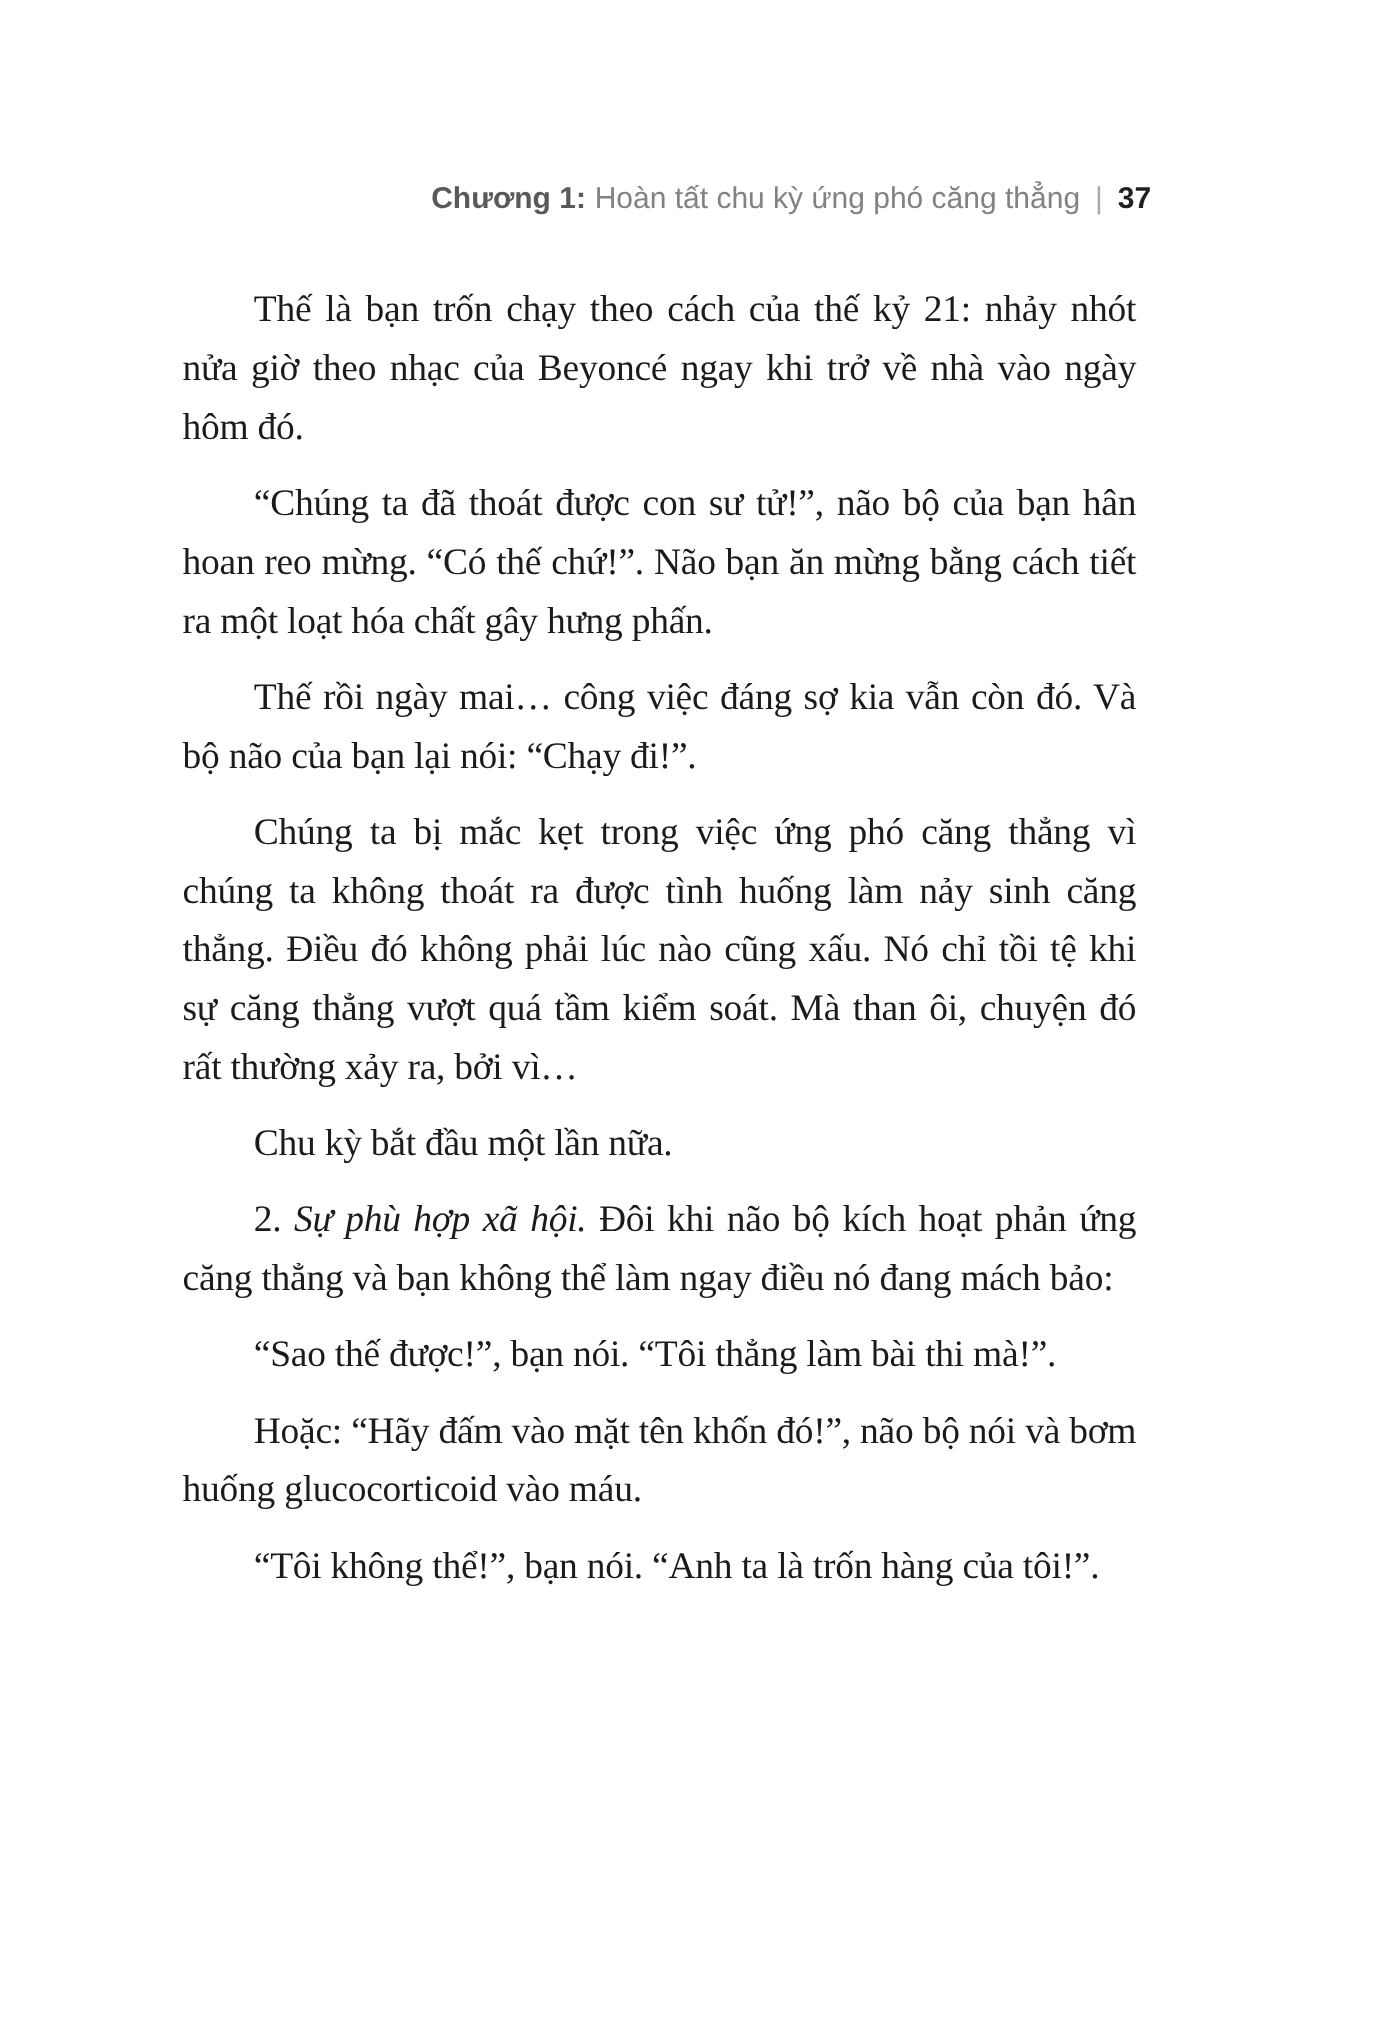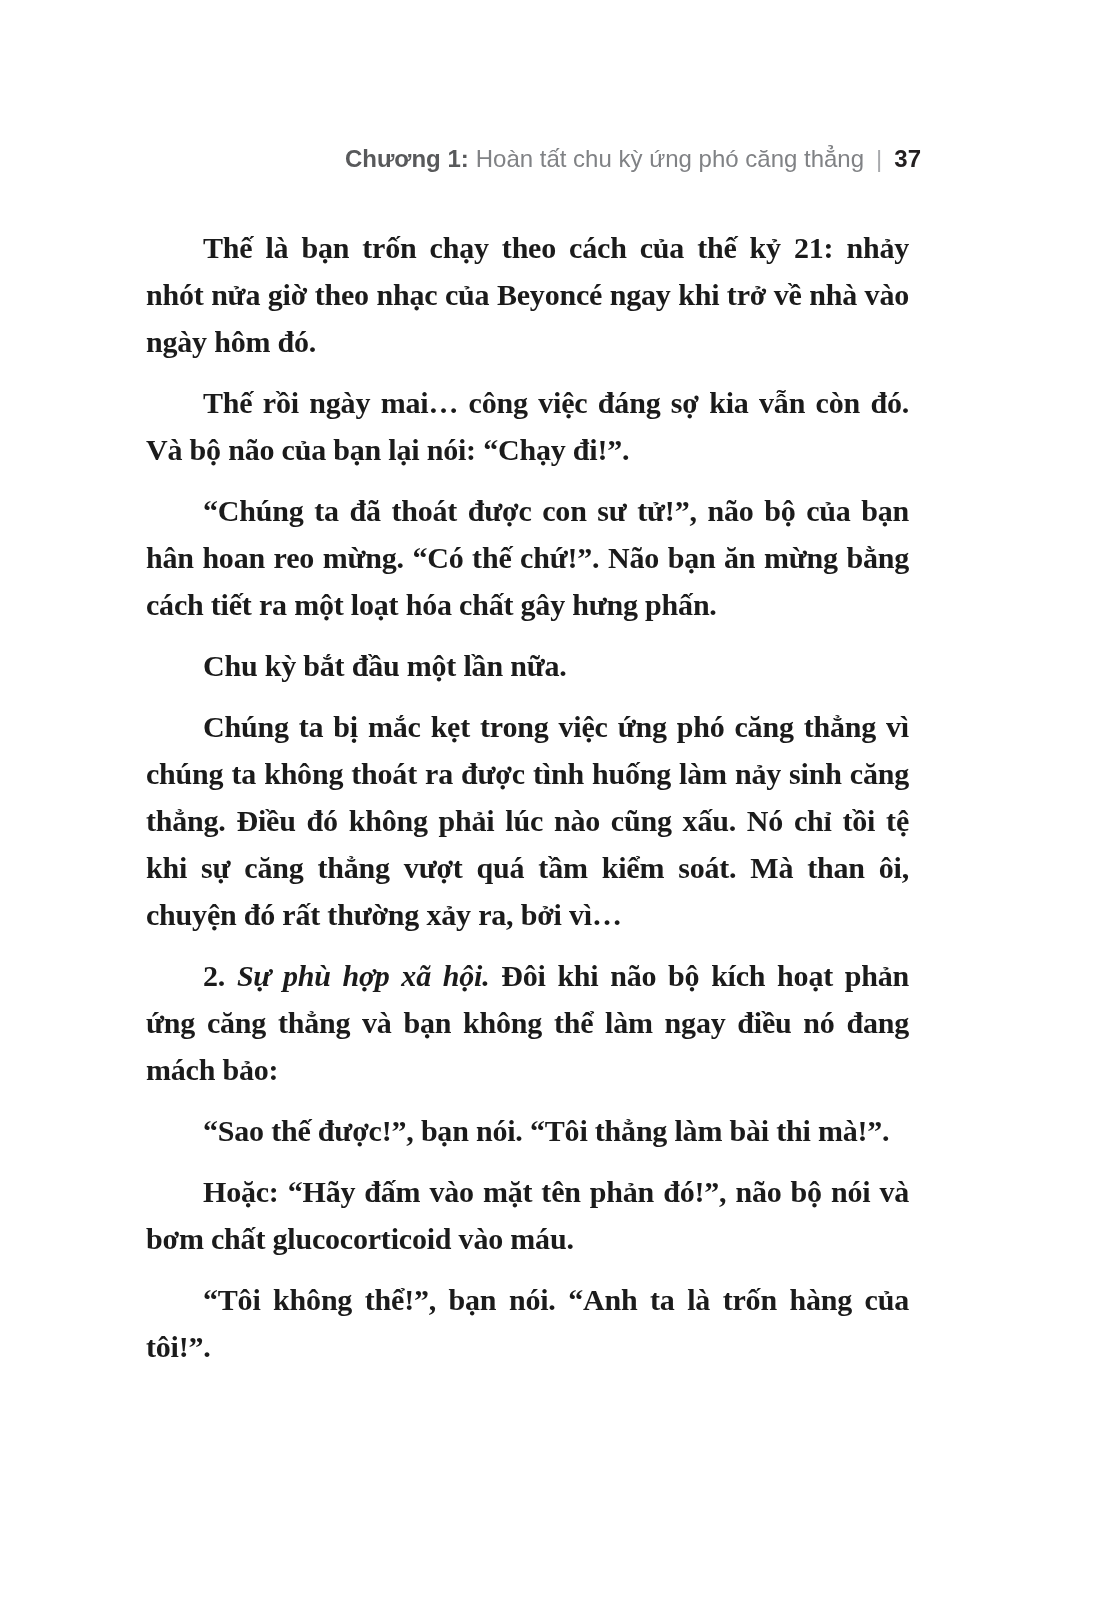--- a/index.html
+++ b/index.html
@@ -52,43 +52,42 @@
     font-family: "Liberation Serif", serif;
     font-size: 30px;
     line-height: 47px;
     color: #1b1b1b;
     text-align: justify;
     letter-spacing: -0.2px;
   }
   .para {
     margin: 0 12px 14px 0;
     text-indent: 57px;
-    font-weight: bold;
   }
   .para .italic {
     font-style: italic;
   }
 </style>
 </head>
 <body>
 
 <div class="page">
   <div class="content">
 
     <div class="page-header">
       <span class="ch-label">Chương 1:</span><span class="ch-title">Hoàn tất chu kỳ ứng phó căng thẳng</span><span class="ch-sep">|</span><span class="ch-num">37</span>
     </div>
 
     <div class="body-text">
 
     <p class="para"><span class="">Thế là bạn trốn chạy theo cách của thế kỷ 21: nhảy nhót nửa giờ theo nhạc của Beyoncé ngay khi trở về nhà vào ngày hôm đó.</span></p>
+        <p class="para"><span class="">“Chúng ta đã thoát được con sư tử!”, não bộ của bạn hân hoan reo mừng. “Có thế chứ!”. Não bạn ăn mừng bằng cách tiết ra một loạt hóa chất gây hưng phấn.</span></p>
         <p class="para"><span class="">Thế rồi ngày mai… công việc đáng sợ kia vẫn còn đó. Và bộ não của bạn lại nói: “Chạy đi!”.</span></p>
-        <p class="para"><span class="">“Chúng ta đã thoát được con sư tử!”, não bộ của bạn hân hoan reo mừng. “Có thế chứ!”. Não bạn ăn mừng bằng cách tiết ra một loạt hóa chất gây hưng phấn.</span></p>
+        <p class="para"><span class="">Chúng ta bị mắc kẹt trong việc ứng phó căng thẳng vì chúng ta không thoát ra được tình huống làm nảy sinh căng thẳng. Điều đó không phải lúc nào cũng xấu. Nó chỉ tồi tệ khi sự căng thẳng vượt quá tầm kiểm soát. Mà than ôi, chuyện đó rất thường xảy ra, bởi vì…</span></p>
         <p class="para"><span class="">Chu kỳ bắt đầu một lần nữa.</span></p>
-        <p class="para"><span class="">Chúng ta bị mắc kẹt trong việc ứng phó căng thẳng vì chúng ta không thoát ra được tình huống làm nảy sinh căng thẳng. Điều đó không phải lúc nào cũng xấu. Nó chỉ tồi tệ khi sự căng thẳng vượt quá tầm kiểm soát. Mà than ôi, chuyện đó rất thường xảy ra, bởi vì…</span></p>
         <p class="para"><span class="">2. </span><span class="italic">Sự phù hợp xã hội.</span><span class=""> Đôi khi não bộ kích hoạt phản ứng căng thẳng và bạn không thể làm ngay điều nó đang mách bảo:</span></p>
         <p class="para"><span class="">“Sao thế được!”, bạn nói. “Tôi thẳng làm bài thi mà!”.</span></p>
-        <p class="para"><span class="">Hoặc: “Hãy đấm vào mặt tên phản đó!”, não bộ nói và bơm chất glucocorticoid vào máu.</span></p>
+        <p class="para"><span class="">Hoặc: “Hãy đấm vào mặt tên khốn đó!”, não bộ nói và bơm huống glucocorticoid vào máu.</span></p>
         <p class="para"><span class="">“Tôi không thể!”, bạn nói. “Anh ta là trốn hàng của tôi!”.</span></p>
       </div>
 
   </div>
 </div>
 
 </body></html>

